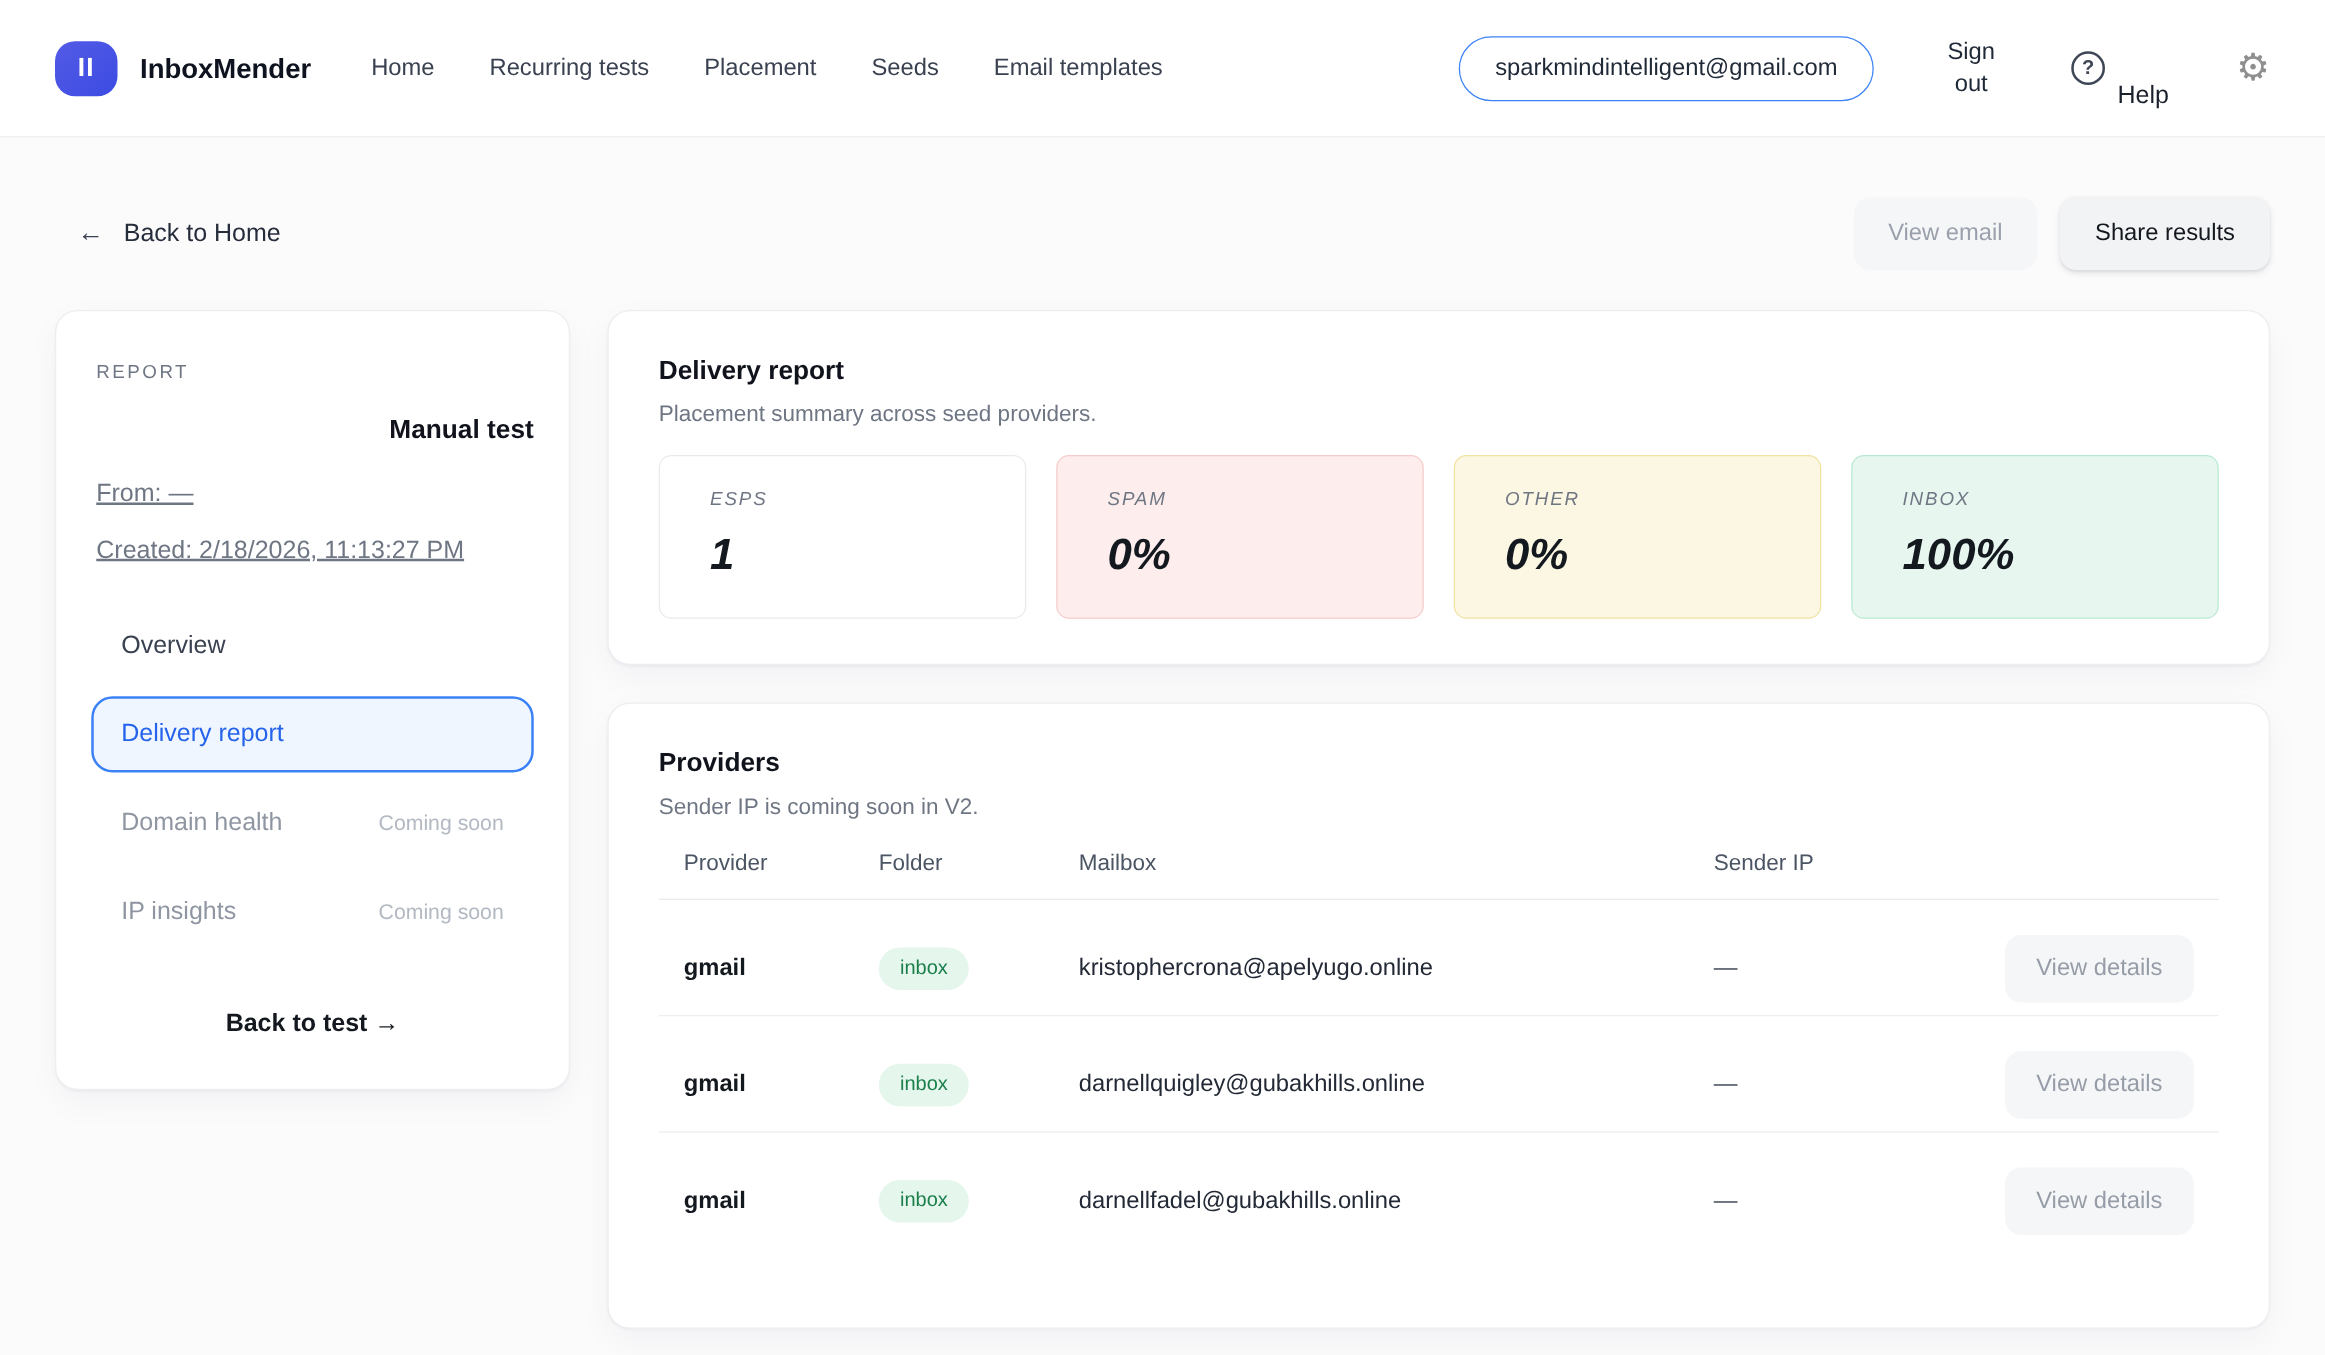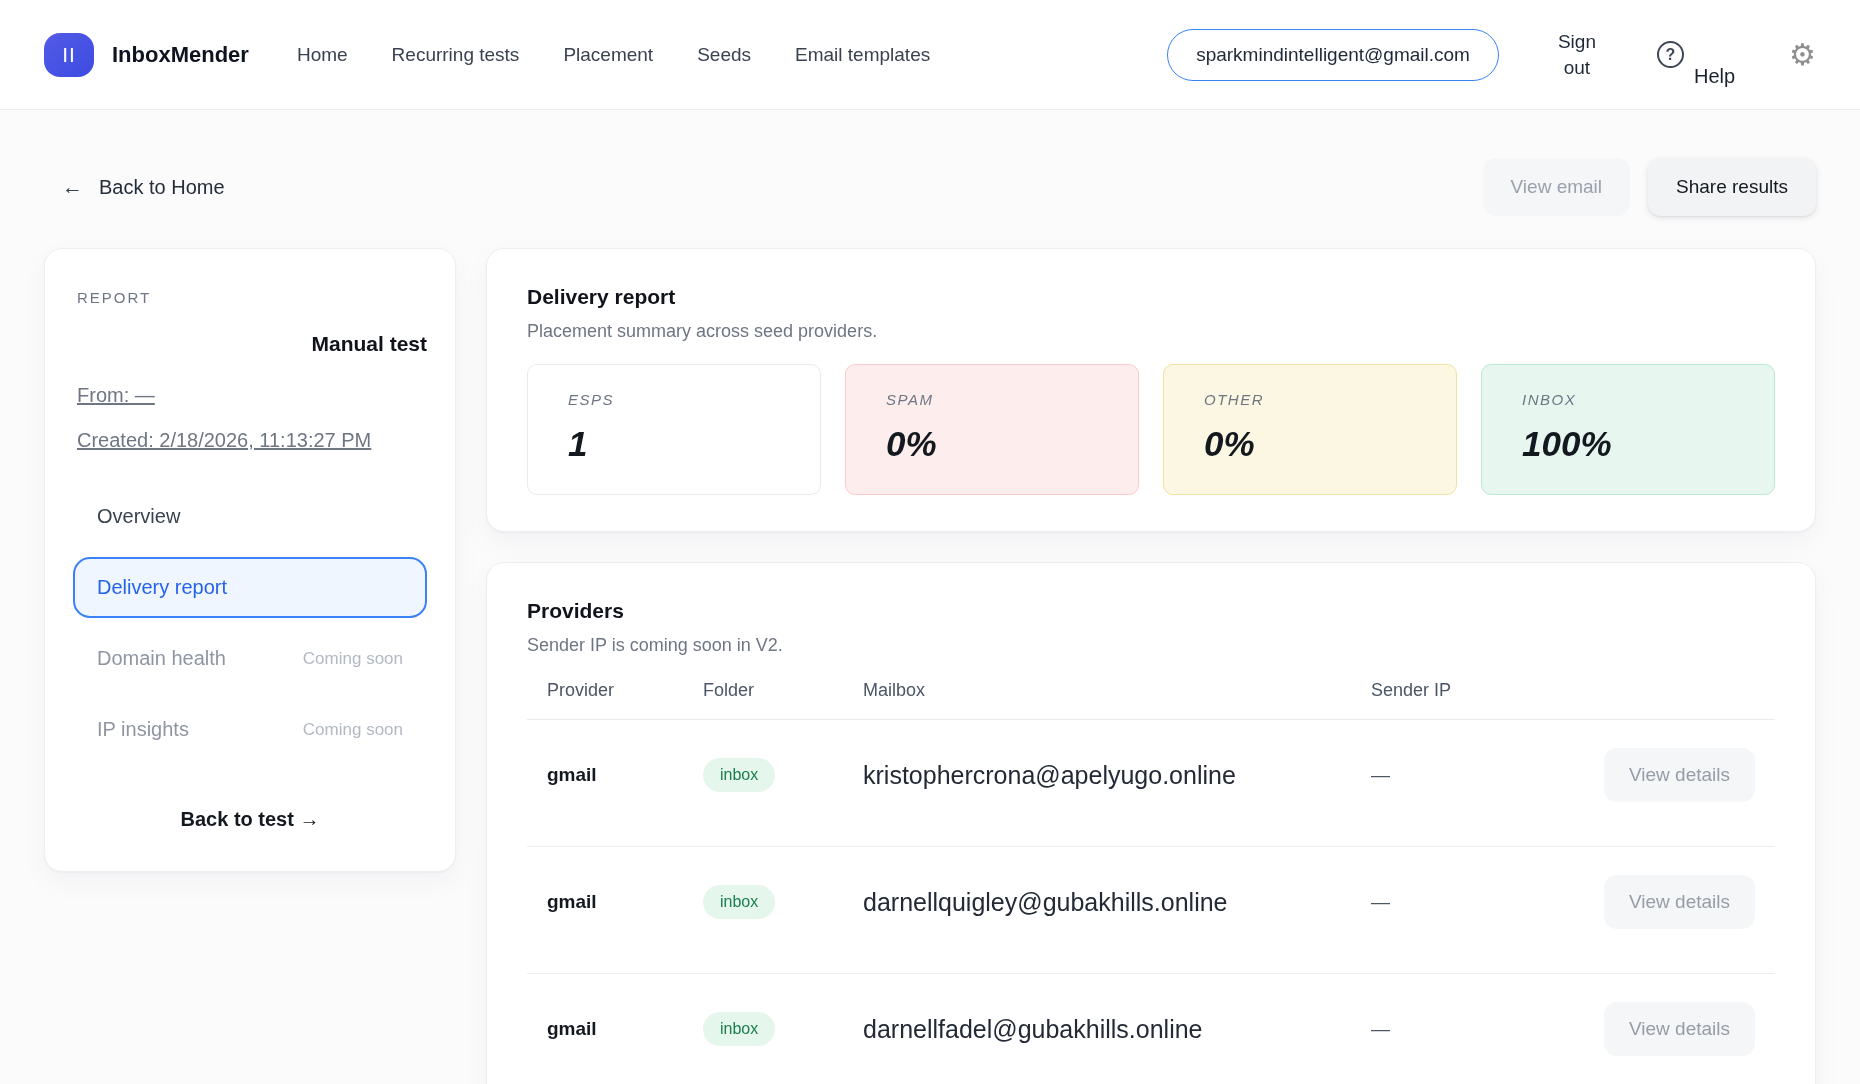--- a/index.html
+++ b/index.html
@@ -15,21 +15,21 @@
   .topbar {
     height: 110px; background: #ffffff;
     border-bottom: 1px solid #ebedf0;
     display: flex; align-items: center;
     padding: 0 44px; gap: 36px;
   }
   .brand { display: flex; align-items: center; gap: 18px; }
   .logo {
     width: 50px; height: 44px; border-radius: 16px;
     background: linear-gradient(140deg, #535be6 0%, #3c4be2 100%);
-    color: #fff; font-weight: 400; font-size: 21px;
+    color: #fff; font-weight: 700; font-size: 21px;
     display: flex; align-items: center; justify-content: center;
     letter-spacing: 1px;
   }
   .brand-name { font-size: 22px; font-weight: 700; color: #0f1320; }
   .nav { display: flex; align-items: center; gap: 44px; margin-left: 12px; }
   .nav a { text-decoration: none; color: #3a4150; font-size: 19px; cursor: pointer; }
   .account-pill {
     margin-left: auto;
     border: 1px solid #3b82f6; border-radius: 9999px;
     padding: 14px 28px; font-size: 19px; color: #1f2937; background: #fff;
@@ -129,29 +129,29 @@
   .t-head, .t-row {
     display: grid;
     grid-template-columns: 156px 160px 508px 228px 1fr;
     align-items: center;
     padding: 0 20px;
   }
   .t-head {
     color: #4b5563; font-size: 18px; padding-bottom: 18px;
     border-bottom: 1px solid #e8eaed;
   }
-  .t-row { padding-top: 28px; padding-bottom: 44px; border-bottom: 1px solid #eceef1; }
+  .t-row { padding-top: 28px; padding-bottom: 10px; border-bottom: 1px solid #eceef1; }
   .t-row:last-child { border-bottom: none; }
   .cell-provider { font-size: 19px; font-weight: 600; color: #14181f; }
   .badge {
     display: inline-block;
     background: #e5f6ec; color: #1a7f4b;
     font-size: 16px; padding: 8px 17px; border-radius: 9999px;
   }
-  .cell-mailbox { font-size: 25px; color: #232a36; }
+  .cell-mailbox { font-size: 19px; color: #232a36; }
   .cell-ip { font-size: 19px; color: #4b5563; }
   .cell-action { text-align: right; }
   .btn-details { background: #f5f6f7; color: #969da8; padding: 16px 25px; border-radius: 13px; }
 </style>
 </head>
 <body>
 
 <header class="topbar">
   <div class="brand">
     <div class="logo">II</div>

